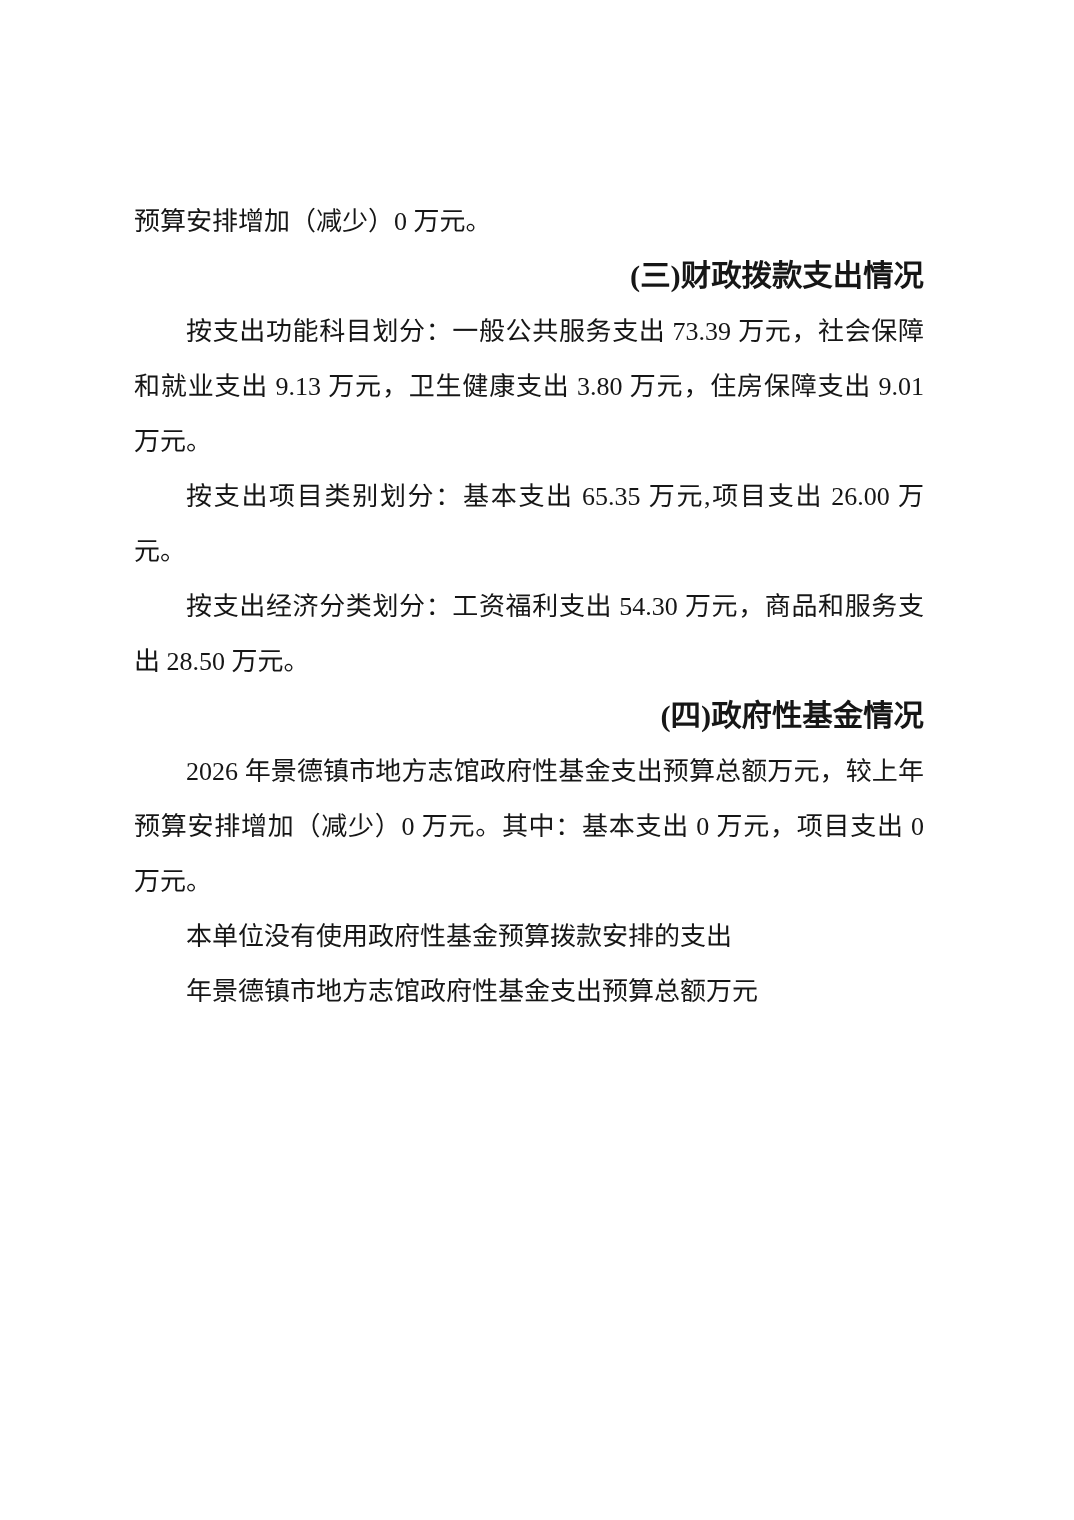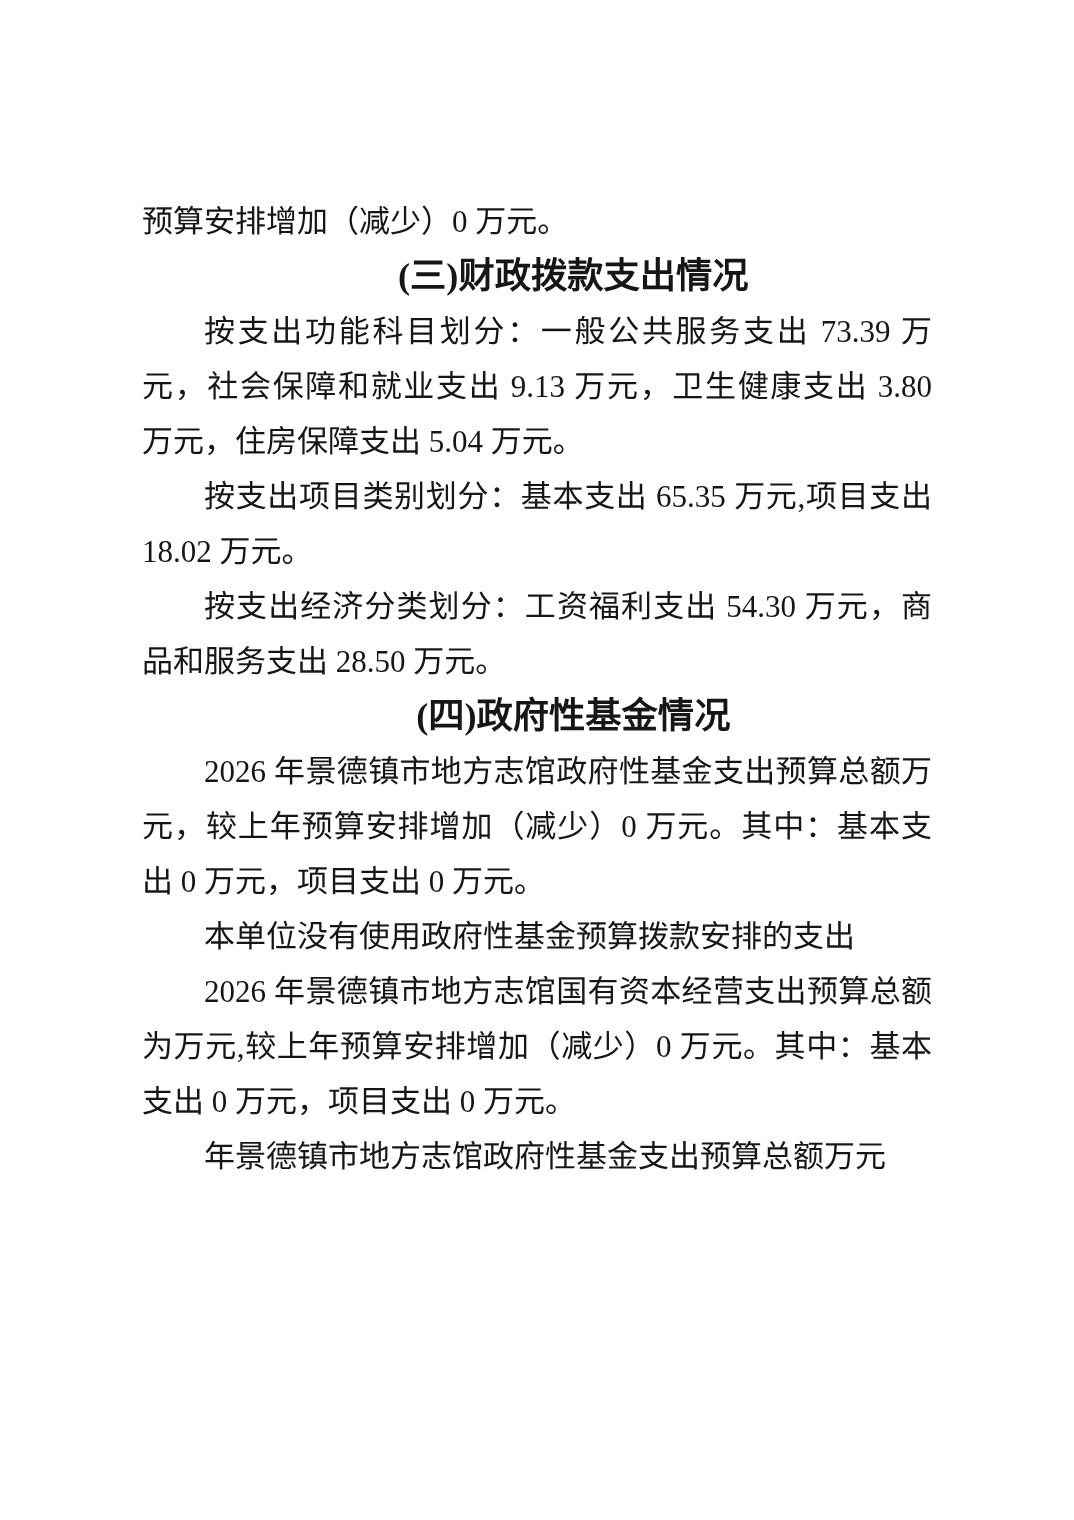--- a/index.html
+++ b/index.html
@@ -10,67 +10,66 @@
   .page {
     position: relative;
     width: 1074px;
     height: 1520px;
     background: #ffffff;
     color: #000000;
     overflow: hidden;
   }
   .content {
     position: absolute;
-    left: 142px;
+    left: 134px;
     top: 194px;
     width: 790px;
     font-family: "Liberation Serif", "DejaVu Serif", serif;
-    font-size: 31px;
+    font-size: 26px;
     line-height: 55px;
     color: #161616;
     text-align: justify;
     text-justify: inter-ideograph;
   }
   .para {
     margin: 0;
     padding: 0;
     text-indent: 2em;
     font-weight: normal;
     word-break: break-all;
   }
   .para.no-indent {
     text-indent: 0;
   }
   .para.heading {
     font-weight: bold;
-    text-align: center;
+    text-align: right;
   }
 </style>
 </head>
 <body>
 
 <div class="page">
   <div class="content">
 
     <p class="para no-indent">预算安排增加（减少）0 万元。</p>
 
     <h3 class="para heading">(三)财政拨款支出情况</h3>
 
 
-    <p class="para">按支出功能科目划分：一般公共服务支出 73.39 万元，社会保障和就业支出 9.13 万元，卫生健康支出 3.80 万元，住房保障支出 5.04 万元。</p>
+    <p class="para">按支出功能科目划分：一般公共服务支出 73.39 万元，社会保障和就业支出 9.13 万元，卫生健康支出 3.80 万元，住房保障支出 9.01 万元。</p>
 
-    <p class="para">按支出项目类别划分：基本支出 65.35 万元,项目支出 18.02 万元。</p>
+    <p class="para">按支出项目类别划分：基本支出 65.35 万元,项目支出 26.00 万元。</p>
 
     <p class="para">按支出经济分类划分：工资福利支出 54.30 万元，商品和服务支出 28.50 万元。</p>
 
     <h3 class="para heading">(四)政府性基金情况</h3>
 
     <p class="para">2026 年景德镇市地方志馆政府性基金支出预算总额万元，较上年预算安排增加（减少）0 万元。其中：基本支出 0 万元，项目支出 0 万元。</p>
 
     <p class="para">本单位没有使用政府性基金预算拨款安排的支出</p>
 
 
-    <p class="para">2026 年景德镇市地方志馆国有资本经营支出预算总额为万元,较上年预算安排增加（减少）0 万元。其中：基本支出 0 万元，项目支出 0 万元。</p>
 
     <p class="para">年景德镇市地方志馆政府性基金支出预算总额万元</p>
 
   </div>
 </div>
 
 </body></html>

